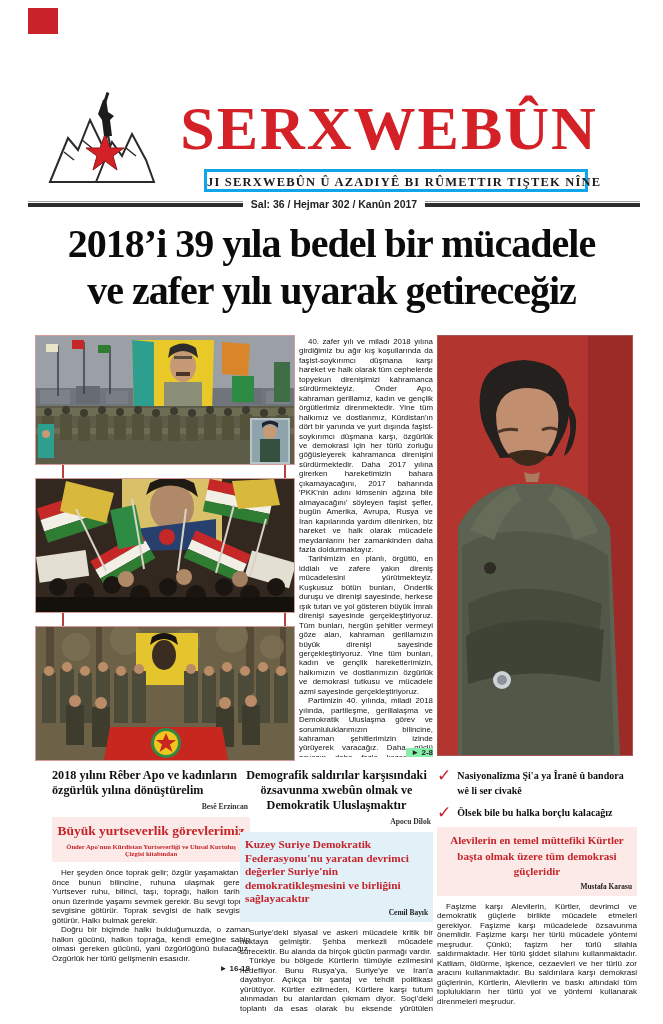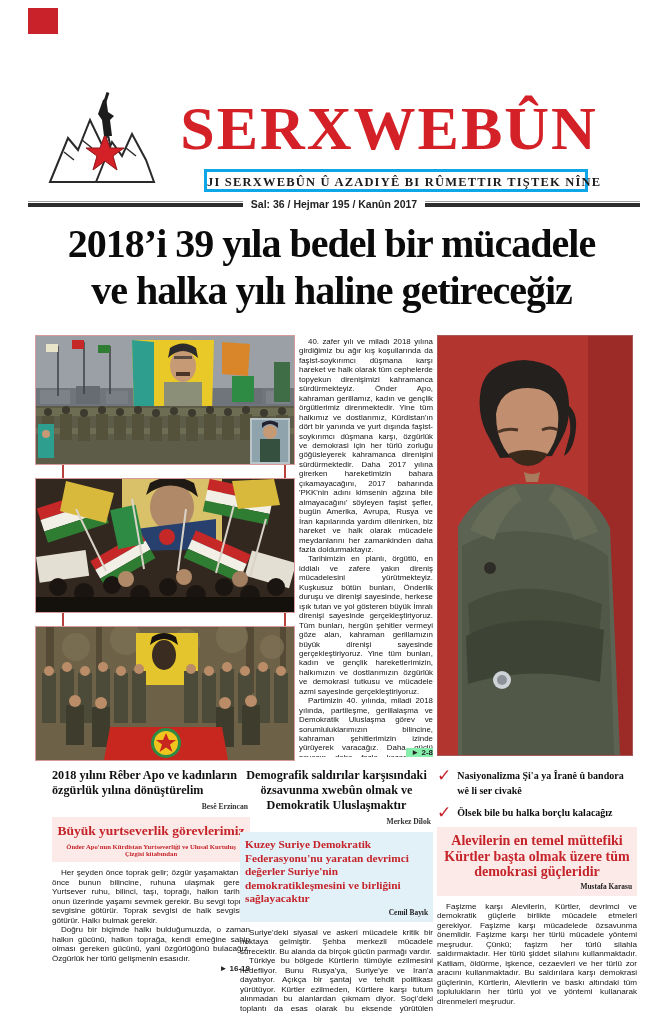--- a/index.html
+++ b/index.html
@@ -101,27 +101,27 @@
       <rect x="56" y="2" width="3" height="16" fill="#1c1c1c" transform="rotate(18 57 10)"></rect>
     </svg>
   </div>
 
   <div class="mast-title">SERXWEBÛN</div>
 
   <div class="tagline-box">JI SERXWEBÛN Û AZADIYÊ BI RÛMETTIR TIŞTEK NÎNE</div>
 
   <div class="issue-strip">
     <div class="issue-rule"></div>
-    <div class="issue-text">Sal: 36 / Hejmar 195 / Kanûn 2017</div>
+    <div class="issue-text">Sal: 36 / Hejmar 302 / Kanûn 2017</div>
     <div class="issue-rule"></div>
   </div>
 
   <div class="headline">
     <div>2018’i 39 yıla bedel bir mücadele</div>
-    <div>ve halka yılı haline getireceğiz</div>
+    <div>ve zafer yılı uyarak getireceğiz</div>
   </div>
 
   <div class="photos">
 
     <div class="photo">
       <svg width="258" height="128" viewBox="0 0 258 128">
         <rect width="258" height="128" fill="#8e9296"></rect>
         <rect y="0" width="258" height="62" fill="#9aa0a5"></rect>
         <rect y="52" width="258" height="18" fill="#6f757b"></rect>
         <rect x="4" y="54" width="30" height="14" fill="#7d8288"></rect>
@@ -368,21 +368,21 @@
     </div>
     <div class="body-txt">
       <p>Her şeyden önce toprak gelir; özgür yaşamaktan da önce bunun bilincine, ruhuna ulaşmak gerekir. Yurtsever ruhu, bilinci, taşı, toprağı, halkın tarihini, onun üzerinde yaşamı sevmek gerekir. Bu sevgi toprak sevgisine götürür. Toprak sevgisi de halk sevgisine götürür. Halkı bulmak gerekir.</p>
       <p>Doğru bir biçimde halkı bulduğumuzda, o zaman halkın gücünü, halkın toprağa, kendi emeğine sahip olması gereken gücünü, yani özgürlüğünü bulacağız. Özgürlük her türlü gelişmenin esasıdır.</p>
     </div>
     <div class="page-ref">► 16-19</div>
   </div>
 
   <div class="col col-mid">
     <div class="sec-title center">Demografik saldırılar karşısındaki özsavunma xwebûn olmak ve Demokratik Uluslaşmaktır</div>
-    <div class="byline">Merkez Dîlok</div>
+    <div class="byline">Apocu Dîlok</div>
     <div class="box blue">
       <div class="box-title small">Kuzey Suriye Demokratik Federasyonu'nu yaratan devrimci değerler Suriye'nin demokratikleşmesini ve birliğini sağlayacaktır</div>
       <div class="box-byline">Cemil Bayık</div>
     </div>
     <div class="body-txt">
       <p>Suriye'deki siyasal ve askeri mücadele kritik bir noktaya gelmiştir. Şehba merkezli mücadele sürecektir. Bu alanda da birçok gücün parmağı vardır.</p>
       <p>Türkiye bu bölgede Kürtlerin tümüyle ezilmesini hedefliyor. Bunu Rusya'ya, Suriye'ye ve İran'a dayatıyor. Açıkça bir şantaj ve tehdit politikası yürütüyor. Kürtler ezilmeden, Kürtlere karşı tutum alınmadan bu alanlardan çıkmam diyor. Soçi'deki toplantı da esas olarak bu eksende yürütülen mücadelenin tartışıldığı platform oluyor.</p>
     </div>
 
   </div>
@@ -390,21 +390,21 @@
   <div class="col col-right">
     <div class="bullet">
       <span class="check">✓</span>
       <span class="bullet-text">Nasiyonalîzma Şi'a ya Îranê û bandora wê li ser civakê</span>
     </div>
     <div class="bullet">
       <span class="check">✓</span>
       <span class="bullet-text">Ölsek bile bu halka borçlu kalacağız</span>
     </div>
     <div class="box pink">
-      <div class="box-title" style="font-size:14px; line-height:15.5px;">Alevilerin en temel müttefiki Kürtler başta olmak üzere tüm demokrasi güçleridir</div>
+      <div class="box-title" style="font-size:11px; line-height:15.5px;">Alevilerin en temel müttefiki Kürtler başta olmak üzere tüm demokrasi güçleridir</div>
       <div class="box-byline">Mustafa Karasu</div>
     </div>
     <div class="body-txt">
       <p>Faşizme karşı Alevilerin, Kürtler, devrimci ve demokratik güçlerle birlikte mücadele etmeleri gerekiyor. Faşizme karşı mücadelede özsavunma önemlidir. Faşizme karşı her türlü mücadele yöntemi meşrudur. Çünkü; faşizm her türlü silahla saldırmaktadır. Her türlü şiddet silahını kullanmaktadır. Katliam, öldürme, işkence, cezaevleri ve her türlü zor aracını kullanmaktadır. Bu saldırılara karşı demokrasi güçlerinin, Kürtlerin, Alevilerin ve baskı altındaki tüm toplulukların her türlü yol ve yöntemi kullanarak direnmeleri meşrudur.</p>
     </div>
 
   </div>
 
 </div>
 

